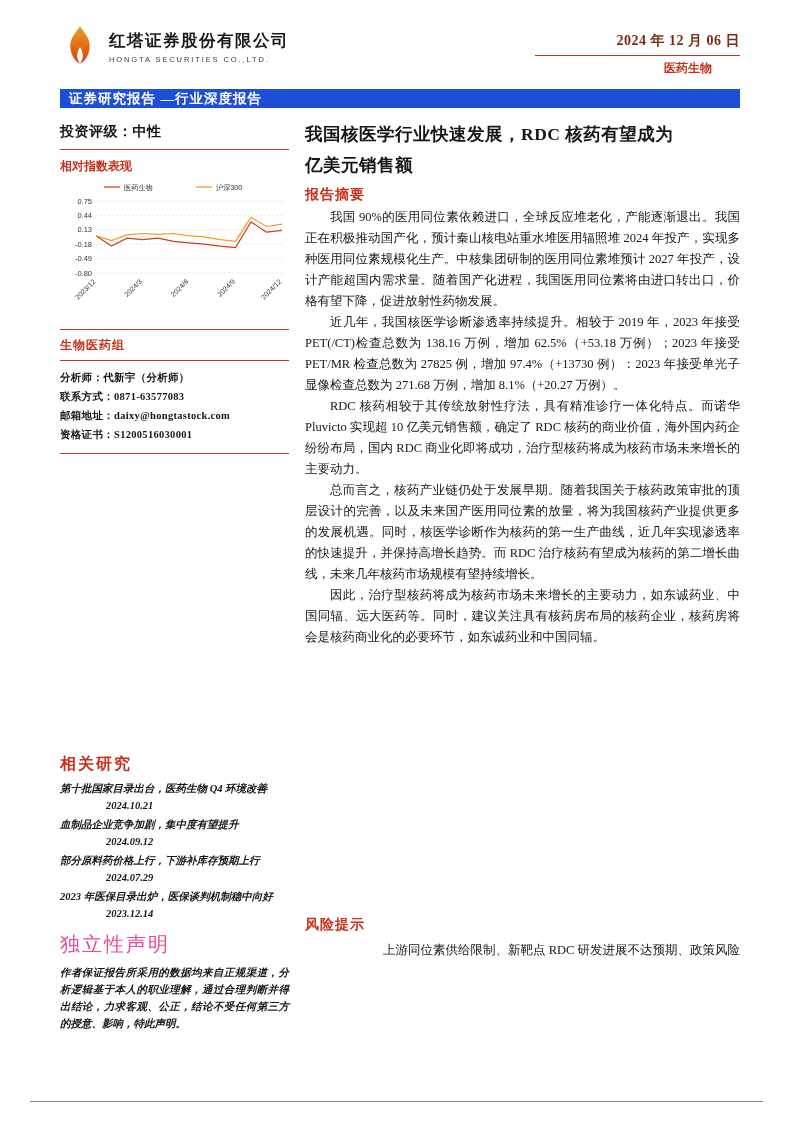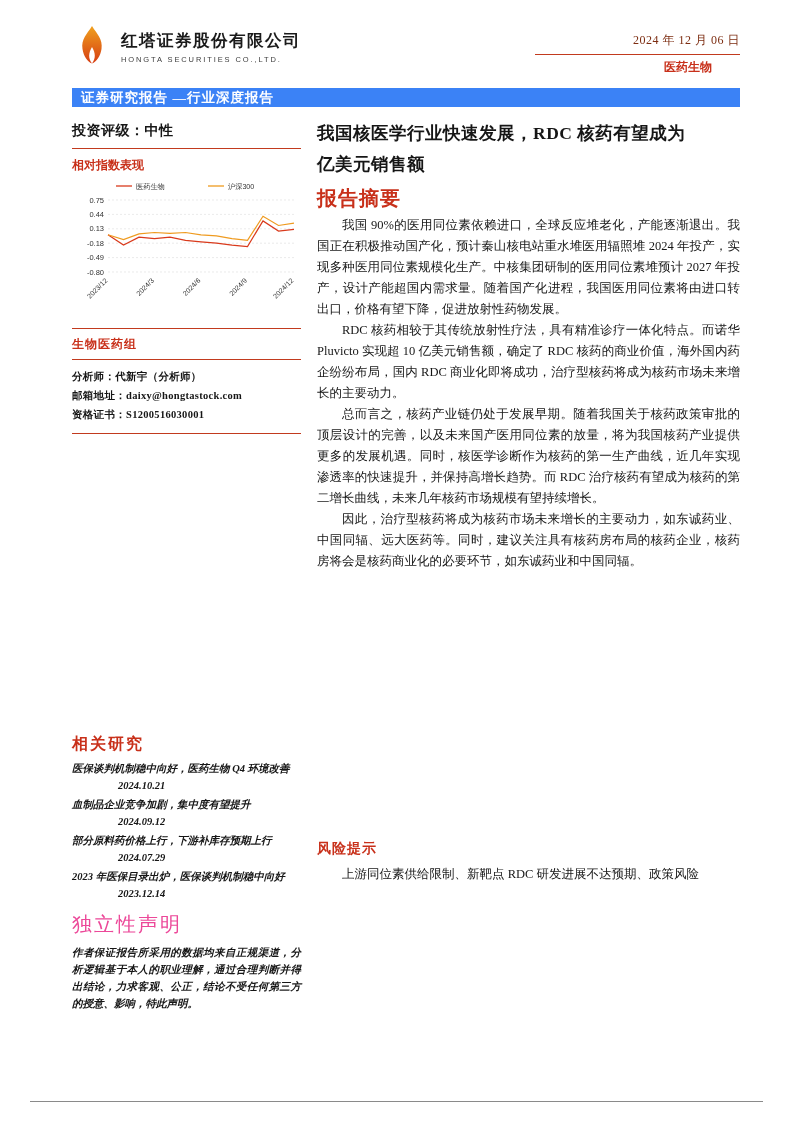--- a/index.html
+++ b/index.html
@@ -2,37 +2,37 @@
 <html><head>
 <meta charset="utf-8">
 <style>
   * { margin:0; padding:0; box-sizing:border-box; }
   html,body { background:#ffffff; }
   .page {
     position:relative; width:793px; height:1122px; margin:0 auto;
     background:#ffffff; overflow:hidden;
     font-family:"Liberation Serif","DejaVu Serif",serif; color:#161616;
   }
-  .inner { padding:24px 53px 0 60px;margin-left:12px; }
+  .inner { padding:24px 53px 0 60px; }
 
   
   .header { display:flex; justify-content:space-between; align-items:flex-start; }
   .logo-block { display:flex; align-items:center; gap:9px; }
   .company-names { display:flex; flex-direction:column; }
   .company-cn { font-size:16.5px; font-weight:bold; letter-spacing:1.5px; color:#1a1a1a;
                 font-family:"Liberation Sans","DejaVu Sans",sans-serif; }
   .company-en { font-size:7.5px; letter-spacing:1.9px; color:#3c3c3c; margin-top:3px;
                 font-family:"Liberation Sans","DejaVu Sans",sans-serif; }
   .header-right { width:205px; text-align:right; padding-top:8px; }
-  .date { font-size:12px; font-weight:normal; color:#7c2c10; letter-spacing:0.5px; }
+  .date { font-size:14px; font-weight:bold; color:#7c2c10; letter-spacing:0.5px; }
   .date-rule { border-top:1.5px solid #c23a1e; margin:5px 0 4px 0; }
   .industry { font-size:12px; font-weight:bold; color:#c8301a; padding-right:28px; }
 
   
-  .banner { margin-top:12px; background:#3b82f6; color:#ffffff; font-weight:bold;
+  .banner { margin-top:12px; background:#1d4ed8; color:#ffffff; font-weight:bold;
             font-size:13.5px; line-height:19px; height:19px; padding-left:9px;
             letter-spacing:1px; }
 
   
   .columns { display:flex; gap:16px; margin-top:7px; }
   .sidebar { width:229px; flex-shrink:0; }
   .main { flex:1; min-width:0; }
 
   .red-rule { border:none; border-top:1px solid #c23a1e; }
 
@@ -48,24 +48,24 @@
   .related-list { margin-top:6px; }
   .related-item { margin-bottom:6px; }
   .related-item .rtitle { font-size:10.5px; font-weight:bold; font-style:italic; line-height:16px; }
   .related-item .rdate  { font-size:10.5px; font-weight:bold; font-style:italic; margin:3px 0 0 46px; }
   .indep-title { color:#ec4899; font-weight:normal; font-size:20px; margin-top:12px; letter-spacing:2px; }
   .indep-text { font-size:10.5px; font-weight:bold; font-style:italic; line-height:17px;
                 text-align:justify; margin-top:6px; }
 
   
   .title { font-size:17.5px; font-weight:bold; line-height:31px; letter-spacing:0.5px; margin-top:4px; }
-  .summary-title { color:#c8301a; font-weight:bold; font-size:20px; margin:5px 0 3px 0; letter-spacing:1px; }
+  .summary-title { color:#c8301a; font-weight:bold; font-size:14px; margin:5px 0 3px 0; letter-spacing:1px; }
   .para { font-size:12.5px; line-height:21px; text-align:justify; text-indent:2em; }
   .risk-title { color:#c8301a; font-weight:bold; font-size:14px; margin-top:268px; letter-spacing:1px; }
-  .risk-text { font-size:12.5px; line-height:21px; text-indent:2em; margin-top:6px; }
+  .risk-text { font-size:12.5px; line-height:21px; text-indent:2em; margin-top:6px;text-align:right; }
 
   
   .footer-line { position:absolute; left:30px; right:30px; bottom:20px;
                  border-top:1px solid #8a8a8a; }
 </style>
 </head>
 <body>
 
 <div class="page">
   <div class="inner">
@@ -129,29 +129,30 @@
             <text x="64" y="12.6" font-size="7.2" fill="#333" font-family="Liberation Sans, sans-serif">医药生物</text>
             <line x1="136" y1="10" x2="152" y2="10" stroke="#ef9b20" stroke-width="1.3"></line>
             <text x="156" y="12.6" font-size="7.2" fill="#333" font-family="Liberation Sans, sans-serif">沪深300</text>
           </svg>
 
         <hr class="red-rule sb-sect">
         <div class="team">生物医药组</div>
         <hr class="red-rule">
         <div class="contact">
           <p>分析师：代新宇（分析师）</p>
+          <p>联系方式：0871-63577083</p>
           <p>邮箱地址：daixy@hongtastock.com</p>
           <p>资格证书：S1200516030001</p>
         </div>
         <hr class="red-rule">
 
         <div class="related-title">相关研究</div>
         <div class="related-list">
           <div class="related-item">
-            <div class="rtitle">医保谈判机制稳中向好，医药生物 Q4 环境改善</div>
+            <div class="rtitle">第十批国家目录出台，医药生物 Q4 环境改善</div>
             <div class="rdate">2024.10.21</div>
           </div>
           <div class="related-item">
             <div class="rtitle">血制品企业竞争加剧，集中度有望提升</div>
             <div class="rdate">2024.09.12</div>
           </div>
           <div class="related-item">
             <div class="rtitle">部分原料药价格上行，下游补库存预期上行</div>
             <div class="rdate">2024.07.29</div>
           </div>
@@ -165,20 +166,21 @@
         <div class="indep-text">作者保证报告所采用的数据均来自正规渠道，分析逻辑基于本人的职业理解，通过合理判断并得出结论，力求客观、公正，结论不受任何第三方的授意、影响，特此声明。</div>
       </aside>
 
       <main class="main">
         <h1 class="title">
           <span>我国核医学行业快速发展，RDC 核药有望成为</span><br>
           <span>亿美元销售额</span>
         </h1>
         <div class="summary-title">报告摘要</div>
         <p class="para">我国 90%的医用同位素依赖进口，全球反应堆老化，产能逐渐退出。我国正在积极推动国产化，预计秦山核电站重水堆医用辐照堆 2024 年投产，实现多种医用同位素规模化生产。中核集团研制的医用同位素堆预计 2027 年投产，设计产能超国内需求量。随着国产化进程，我国医用同位素将由进口转出口，价格有望下降，促进放射性药物发展。</p>
+        <p class="para">近几年，我国核医学诊断渗透率持续提升。相较于 2019 年，2023 年接受 PET(/CT)检查总数为 138.16 万例，增加 62.5%（+53.18 万例）；2023 年接受 PET/MR 检查总数为 27825 例，增加 97.4%（+13730 例）：2023 年接受单光子显像检查总数为 271.68 万例，增加 8.1%（+20.27 万例）。</p>
         <p class="para">RDC 核药相较于其传统放射性疗法，具有精准诊疗一体化特点。而诺华 Pluvicto 实现超 10 亿美元销售额，确定了 RDC 核药的商业价值，海外国内药企纷纷布局，国内 RDC 商业化即将成功，治疗型核药将成为核药市场未来增长的主要动力。</p>
         <p class="para">总而言之，核药产业链仍处于发展早期。随着我国关于核药政策审批的顶层设计的完善，以及未来国产医用同位素的放量，将为我国核药产业提供更多的发展机遇。同时，核医学诊断作为核药的第一生产曲线，近几年实现渗透率的快速提升，并保持高增长趋势。而 RDC 治疗核药有望成为核药的第二增长曲线，未来几年核药市场规模有望持续增长。</p>
         <p class="para">因此，治疗型核药将成为核药市场未来增长的主要动力，如东诚药业、中国同辐、远大医药等。同时，建议关注具有核药房布局的核药企业，核药房将会是核药商业化的必要环节，如东诚药业和中国同辐。</p>
 
         <div class="risk-title">风险提示</div>
         <p class="risk-text">上游同位素供给限制、新靶点 RDC 研发进展不达预期、政策风险</p>
       </main>
     </div>
   </div>
 

